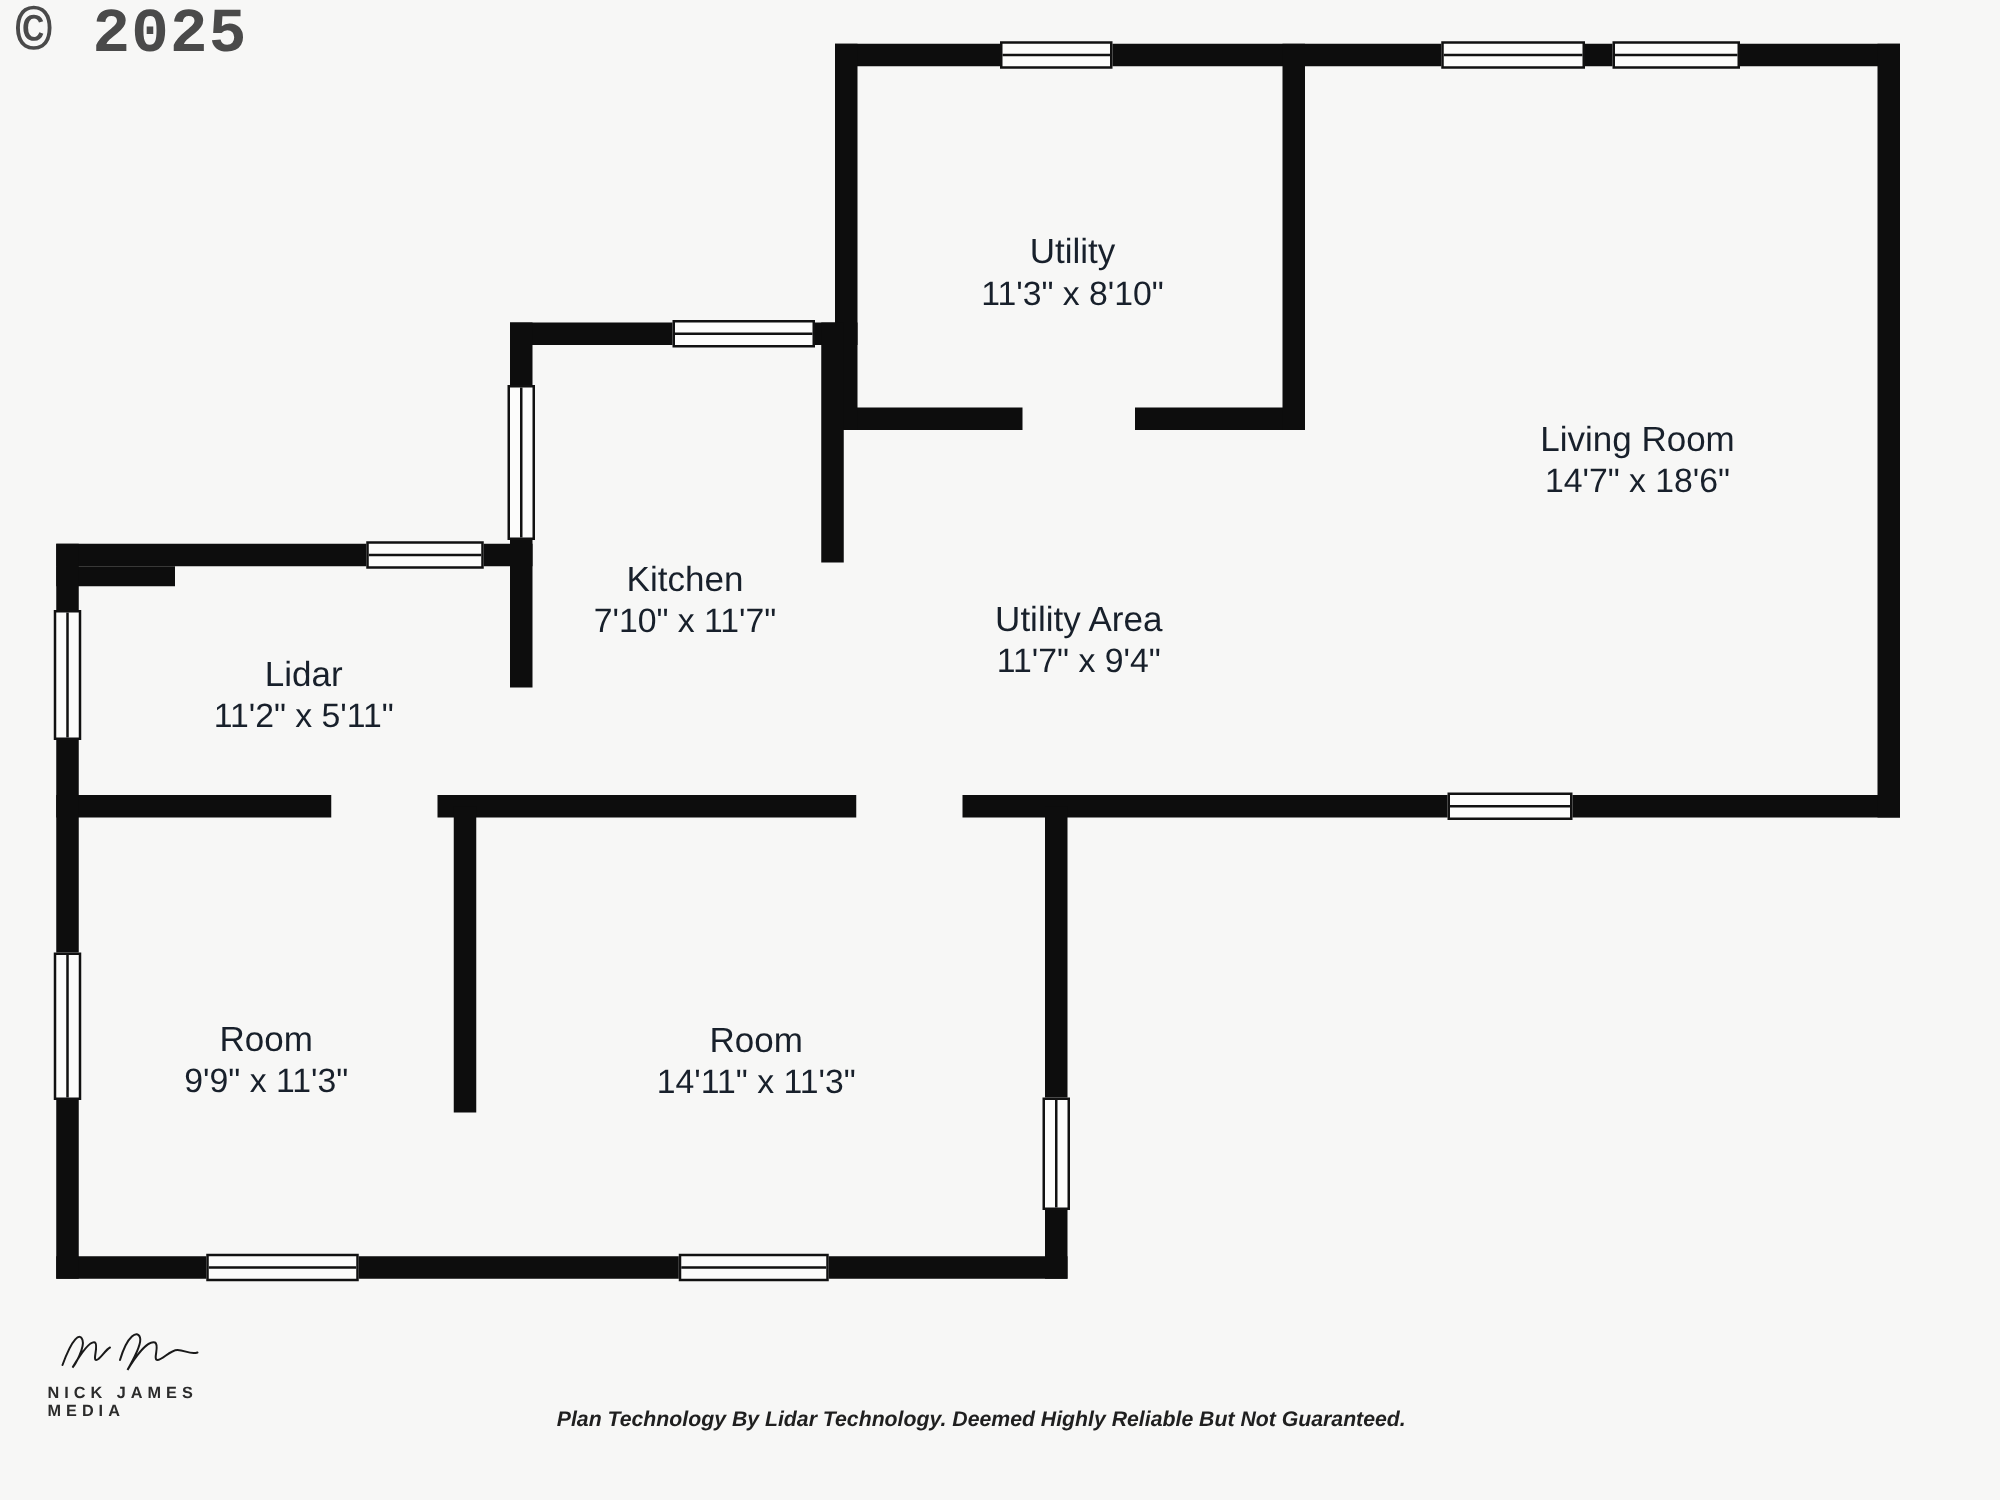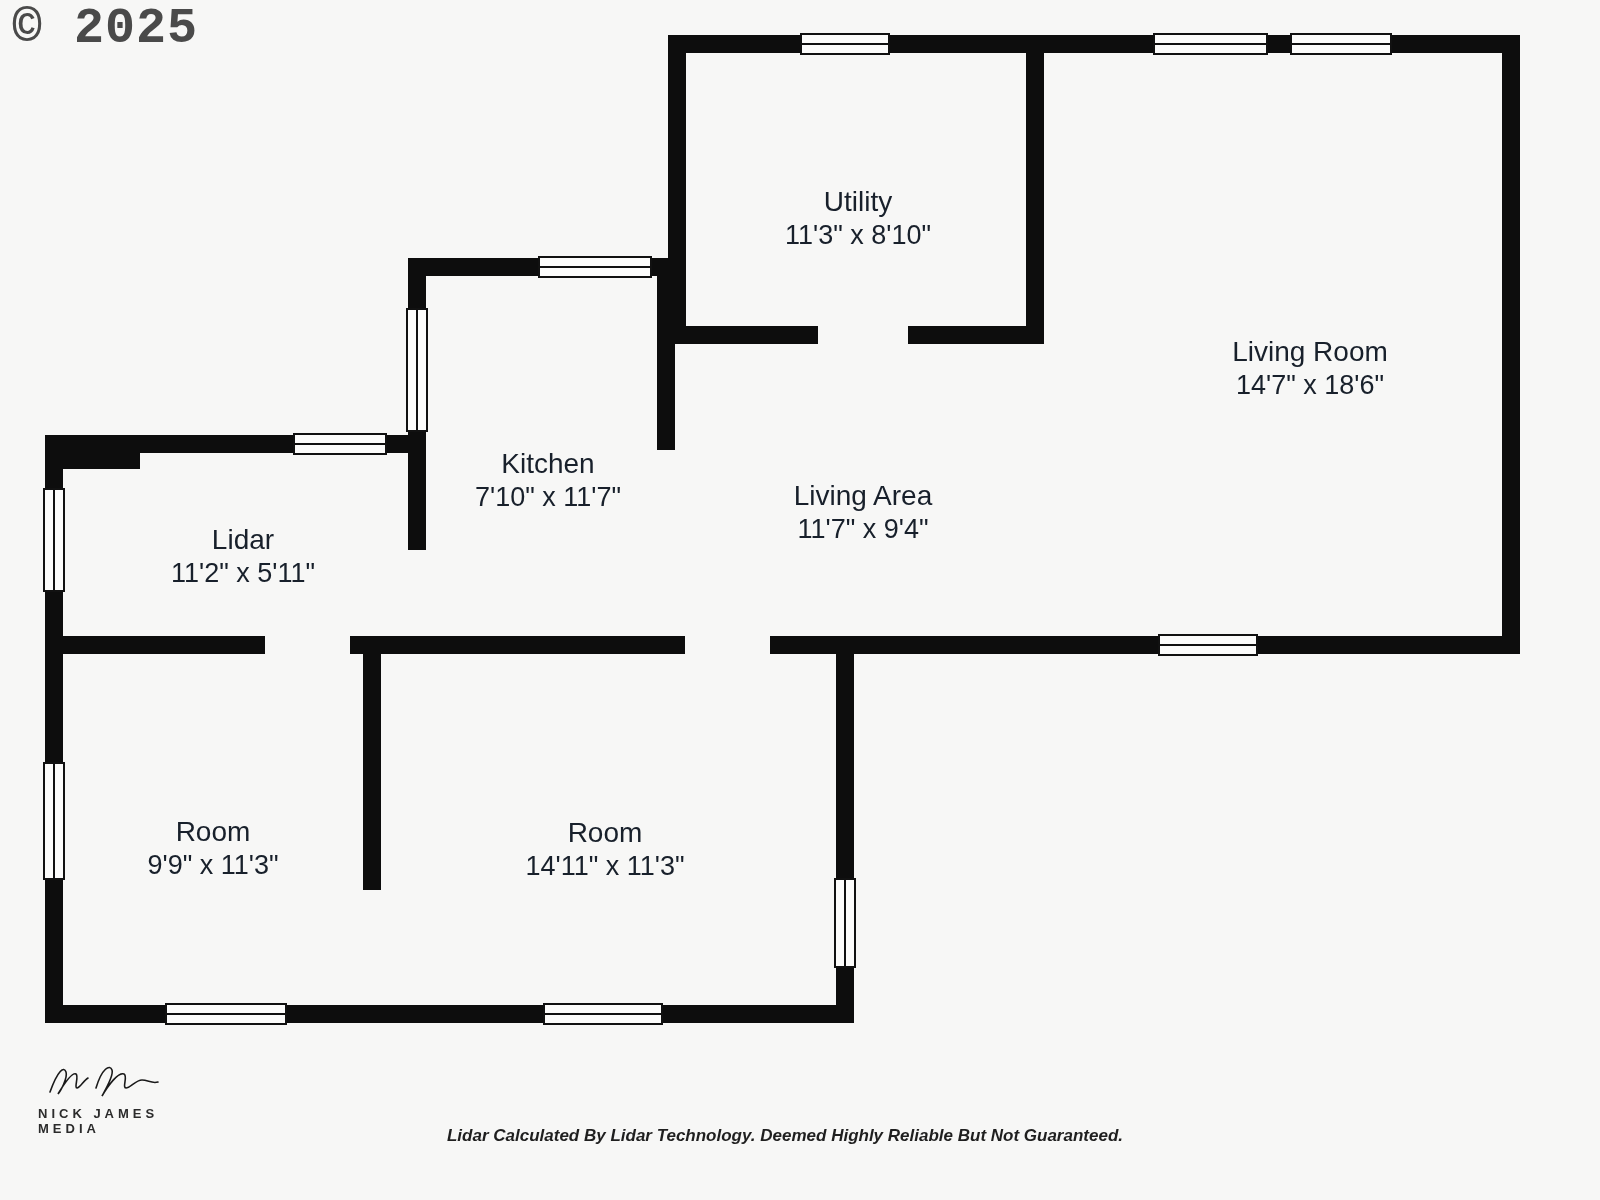--- a/index.html
+++ b/index.html
@@ -82,21 +82,21 @@
   </div>
   <div class="room-label" style="left:1286px;top:368px;margin-left:24px;">
     <div class="name">Living Room</div>
     <div class="dims">14'7" x 18'6"</div>
   </div>
   <div class="room-label" style="left:548px;top:480px;">
     <div class="name">Kitchen</div>
     <div class="dims">7'10" x 11'7"</div>
   </div>
   <div class="room-label" style="left:863px;top:512px;">
-    <div class="name">Living Area</div>
+    <div class="name">Utility Area</div>
     <div class="dims">11'7" x 9'4"</div>
   </div>
   <div class="room-label" style="left:243px;top:556px;">
     <div class="name">Lidar</div>
     <div class="dims">11'2" x 5'11"</div>
   </div>
   <div class="room-label" style="left:213px;top:848px;">
     <div class="name">Room</div>
     <div class="dims">9'9" x 11'3"</div>
   </div>
@@ -108,13 +108,13 @@
 </div>
 
 <div class="signature-block">
   <svg width="120" height="44" viewBox="0 0 120 44" aria-hidden="true">
     <path d="M6,34 C14,12 20,8 22,14 C24,20 16,34 14,36 C20,26 28,14 32,16 C35,18 30,30 33,30 C36,30 40,22 44,20" fill="none" stroke="#1a1a1a" stroke-width="1.6" stroke-linecap="round"></path>
     <path d="M52,30 C58,10 66,6 68,12 C70,18 60,34 58,38 C64,28 74,14 80,16 C84,18 78,30 82,30 C86,30 92,22 98,22 C104,22 108,26 114,24" fill="none" stroke="#1a1a1a" stroke-width="1.6" stroke-linecap="round"></path>
   </svg>
   <div class="brand-caption">NICK JAMES MEDIA</div>
 </div>
 
-<div class="disclaimer">Lidar Calculated By Lidar Technology. Deemed Highly Reliable But Not Guaranteed.</div>
+<div class="disclaimer">Plan Technology By Lidar Technology. Deemed Highly Reliable But Not Guaranteed.</div>
 
 </body></html>

